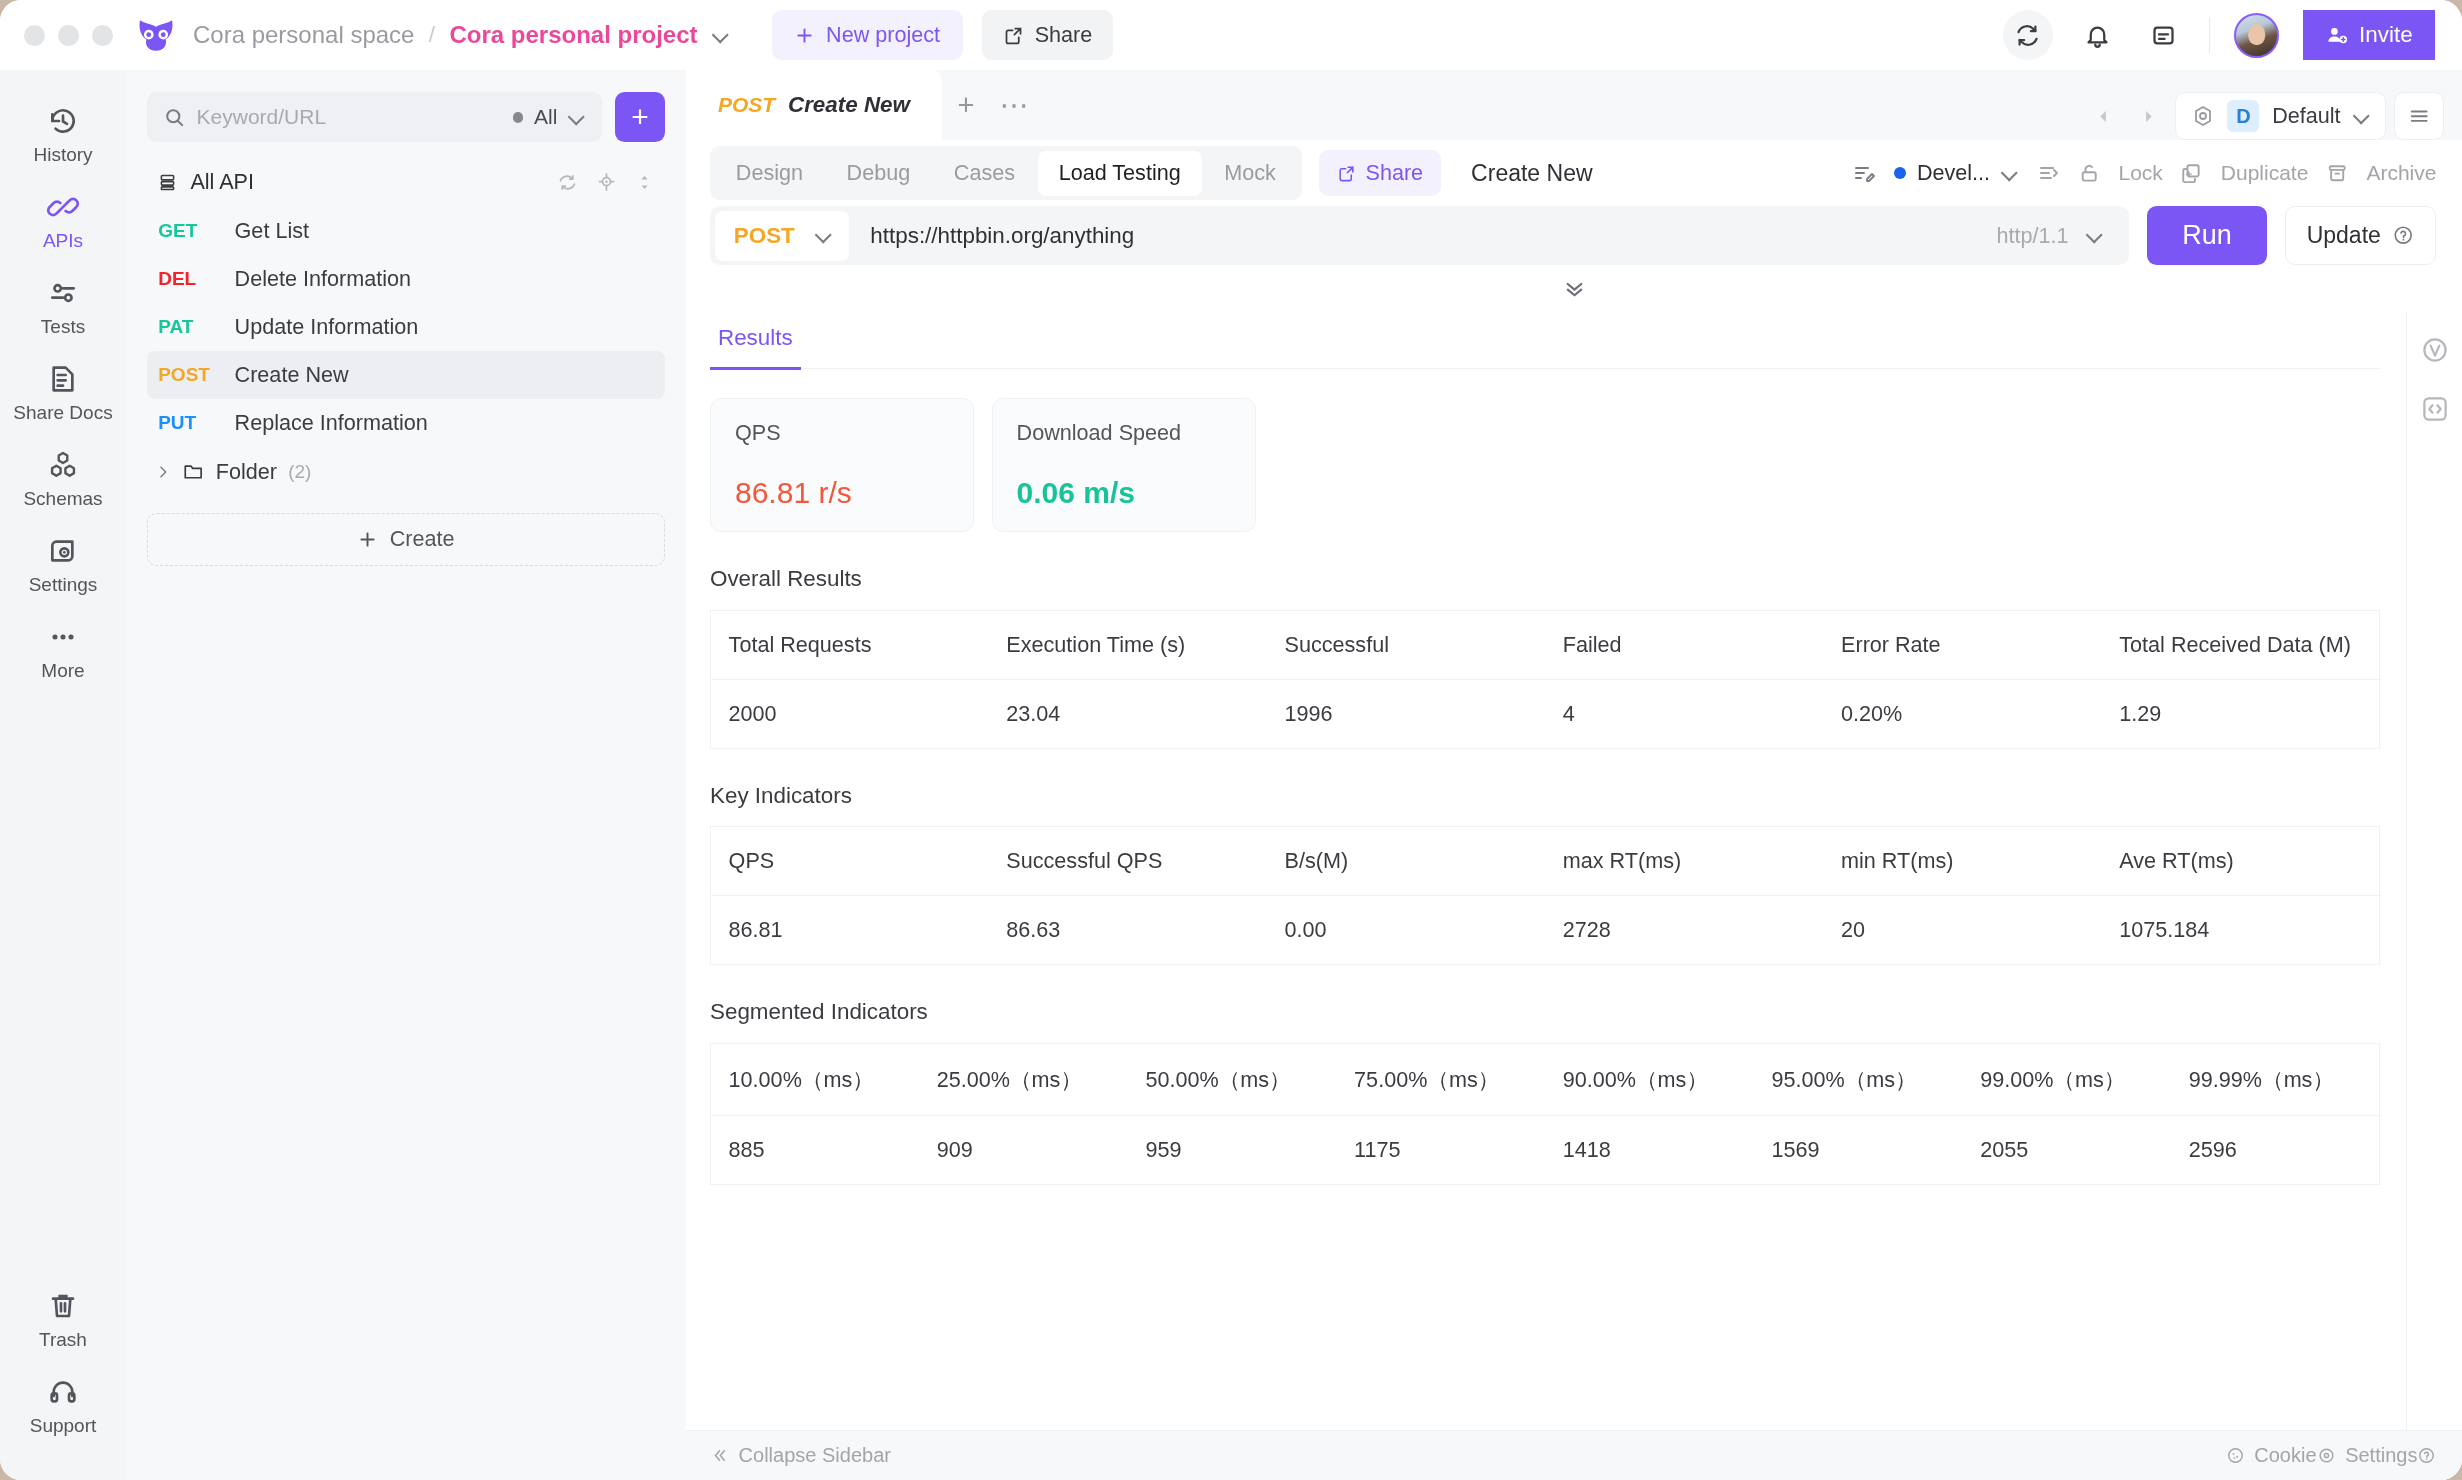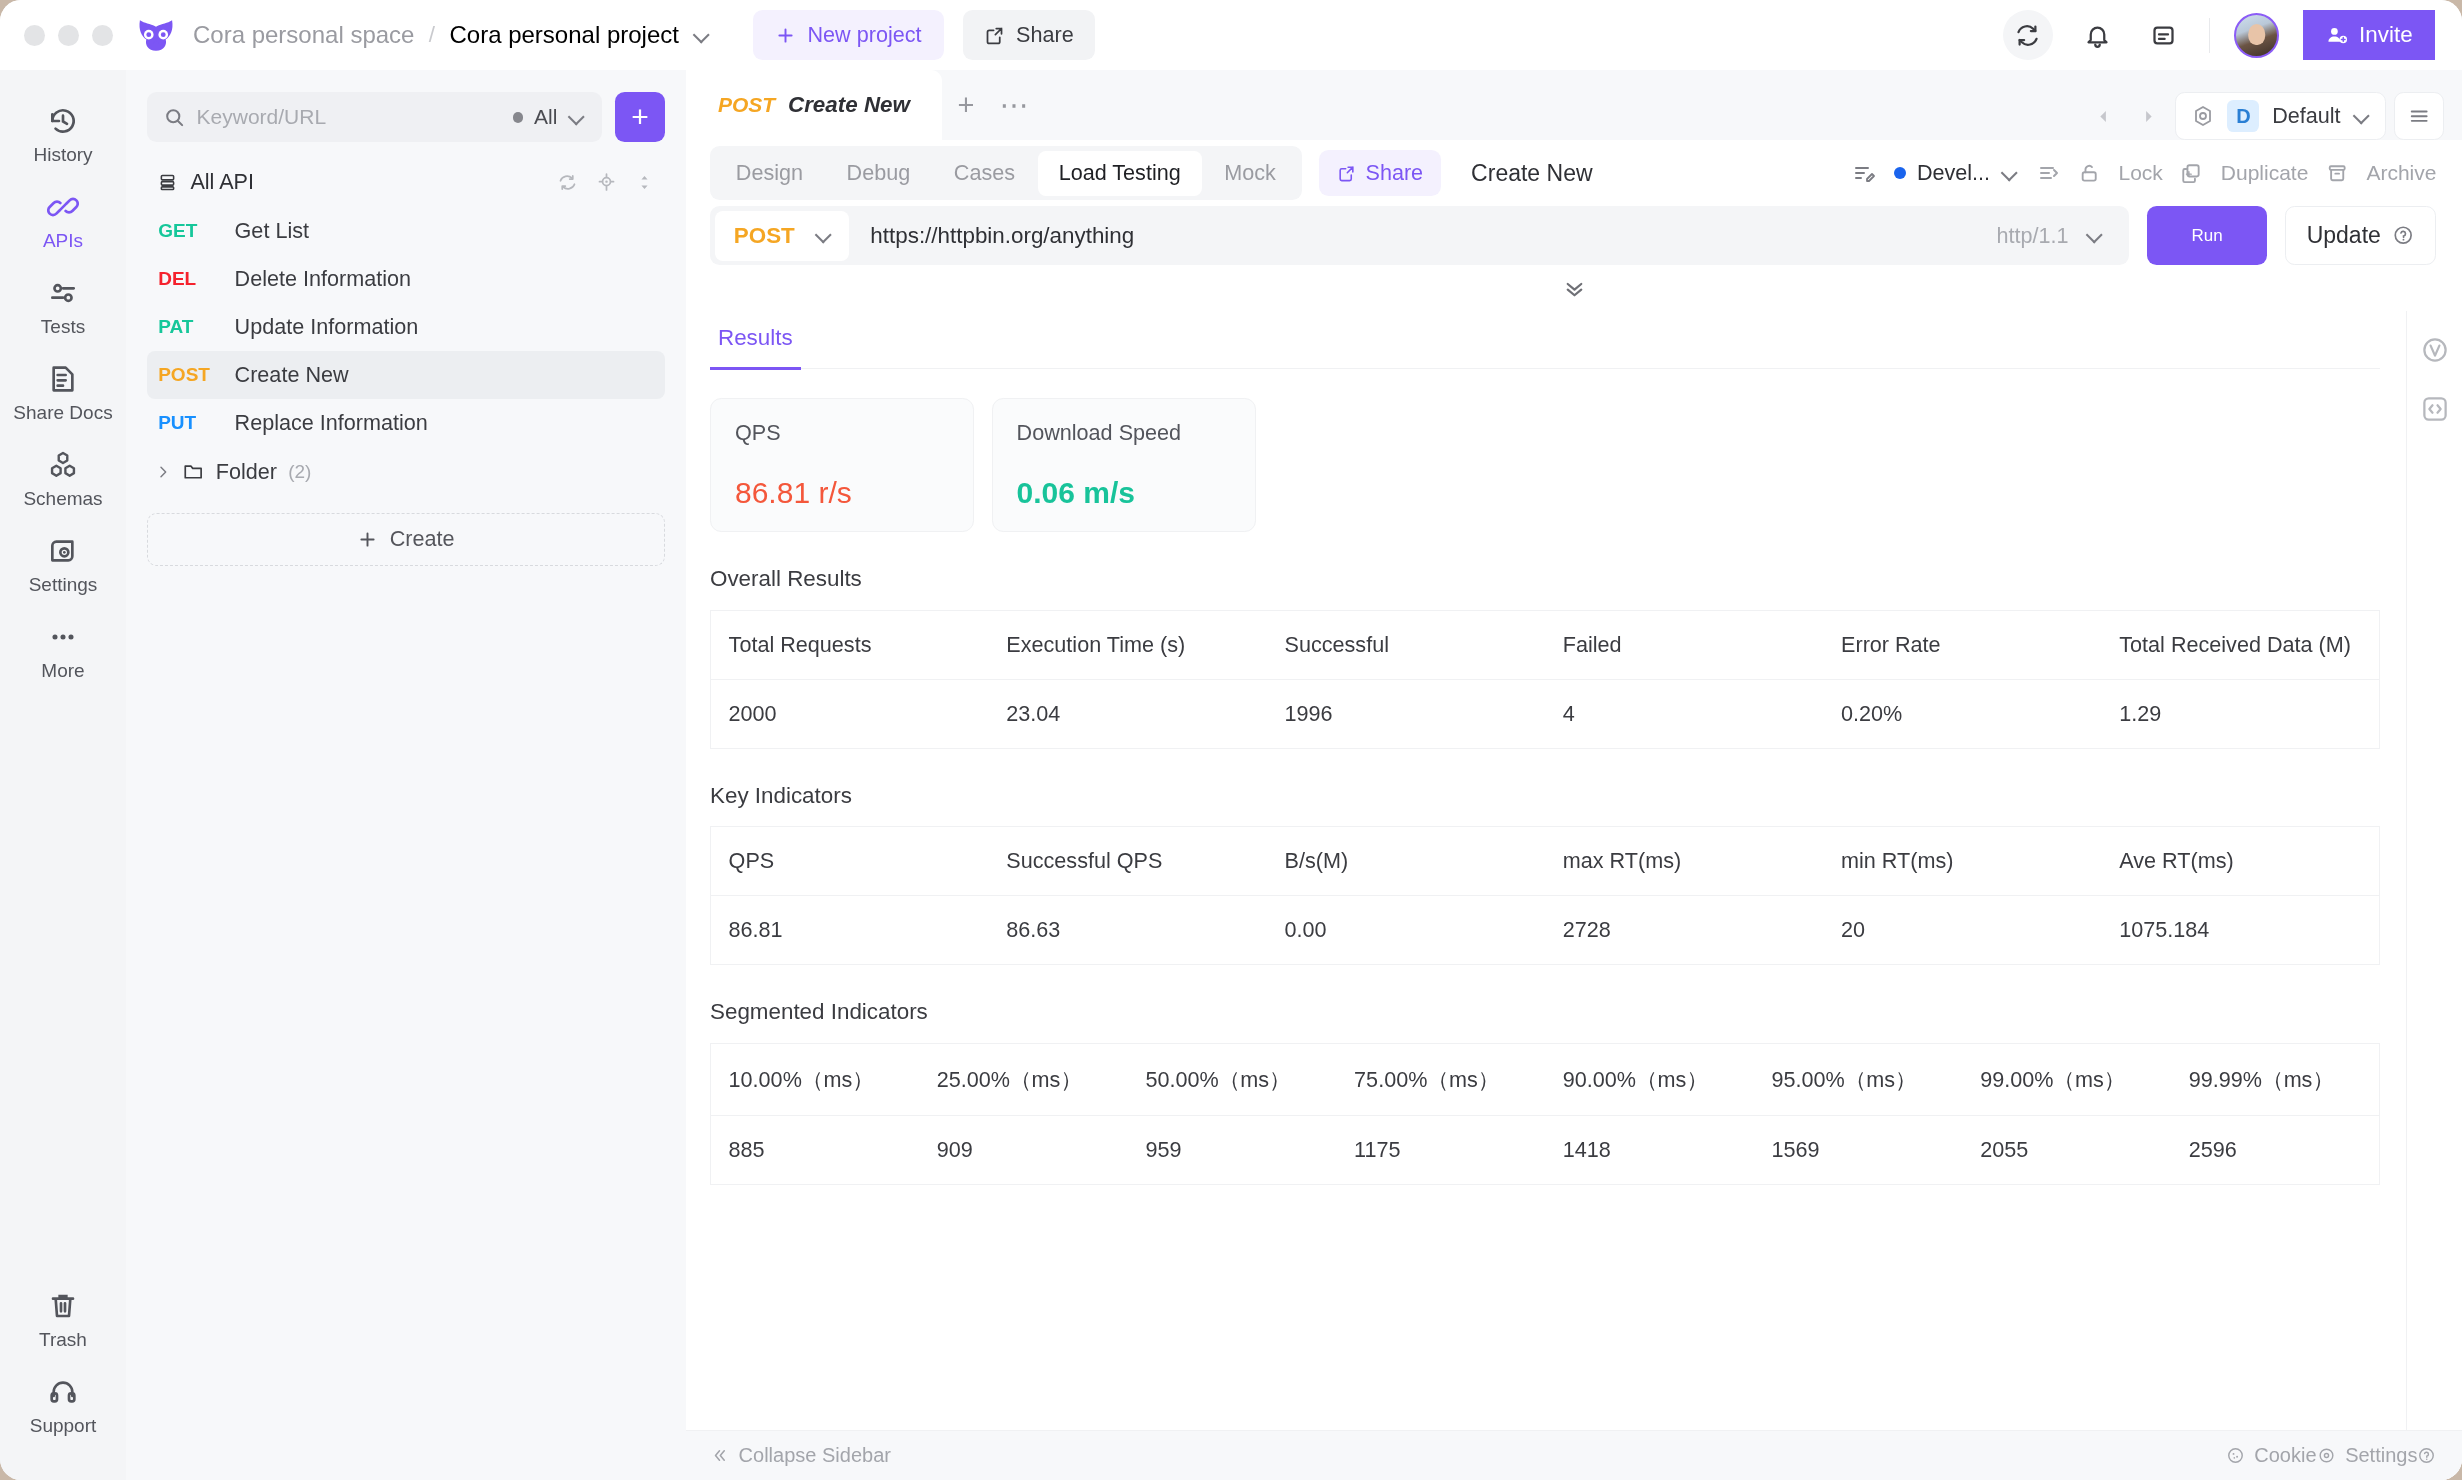--- a/index.html
+++ b/index.html
@@ -24,21 +24,21 @@
     display: flex; align-items: center;
     padding: 0 27px 0 24px;
     position: relative;
   }
   .traffic { display: flex; gap: 12.8px; align-items: center; margin-right: 22.4px; }
   .tl { width: 21px; height: 21px; border-radius: 50%; background: #e3e4e6; }
   .owl { width: 42px; height: 37px; margin-right: 16px; flex: 0 0 42px; }
   .crumbs { display: flex; align-items: center; gap: 14.4px; }
   .crumb-space { font-size: 24px; color: #9a9ba1; }
   .crumb-sep { font-size: 22.4px; color: #c9cace; }
-  .crumb-proj { font-size: 24px; color: #000000; font-weight: 400; }
+  .crumb-proj { font-size: 24px; color: #ec4899; font-weight: 700; }
   .chev-d { width: 17.6px; height: 17.6px; position: relative; }
   .chev-d::after {
     content: ""; position: absolute; left: 1.6px; top: 2.4px;
     width: 10.4px; height: 10.4px;
     border-right: 2.1px solid #7b7c83; border-bottom: 2.1px solid #7b7c83;
     transform: rotate(45deg);
   }
   .btn-newproj {
     margin-left: 42px;
     height: 50px; padding: 0 22.4px;
@@ -262,21 +262,21 @@
   .url-input {
     flex: 1; border: none; outline: none; background: transparent;
     font-size: 22.4px; color: #2f3035; font-family: inherit;
     padding-left: 21px; min-width: 0;
   }
   .httpsel { display: flex; align-items: center; gap: 17.6px; padding-right: 21px; cursor: pointer; }
   .httpsel-txt { font-size: 21.6px; color: #a8aab0; }
   .btn-run {
     width: 120px; height: 59px;
     background: #7c56f4; border: none; border-radius: 9.6px;
-    color: #fff; font-size: 17px; font-family: inherit; cursor: pointer;
+    color: #fff; font-size: 27px; font-family: inherit; cursor: pointer;
   }
   .btn-update {
     height: 59px; padding: 0 21px;
     background: #fff; border: 1.6px solid #eceef1; border-radius: 9.6px;
     color: #2f3035; font-size: 23px; font-family: inherit;
     display: flex; align-items: center; gap: 11.2px; cursor: pointer;
   }
   .collapse-chev {
     height: 46px; display: flex; align-items: center; justify-content: center;
     cursor: pointer; flex: 0 0 46px;

